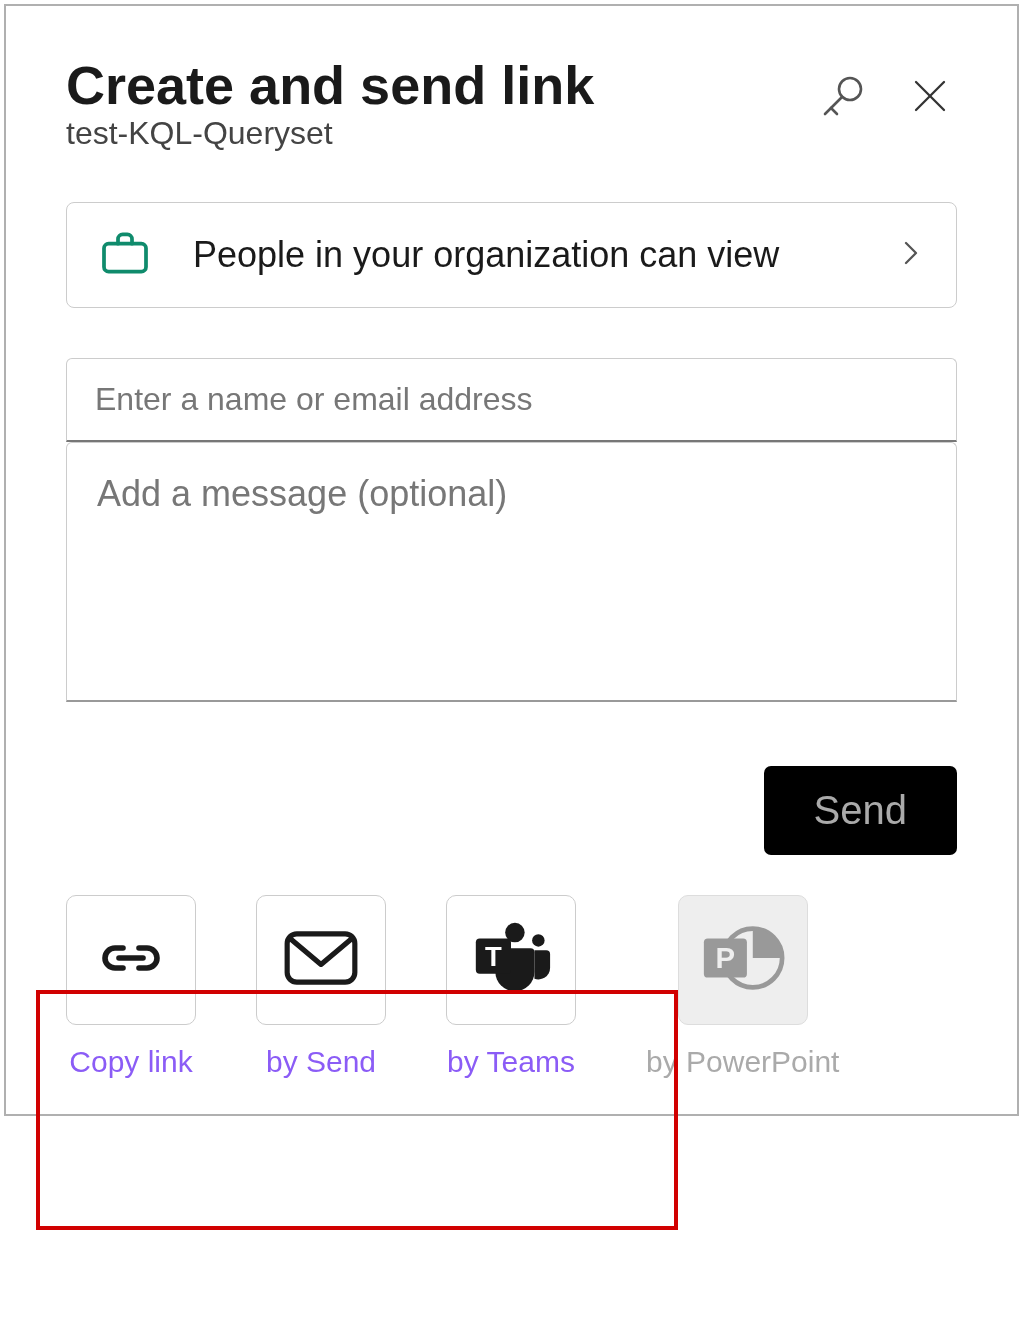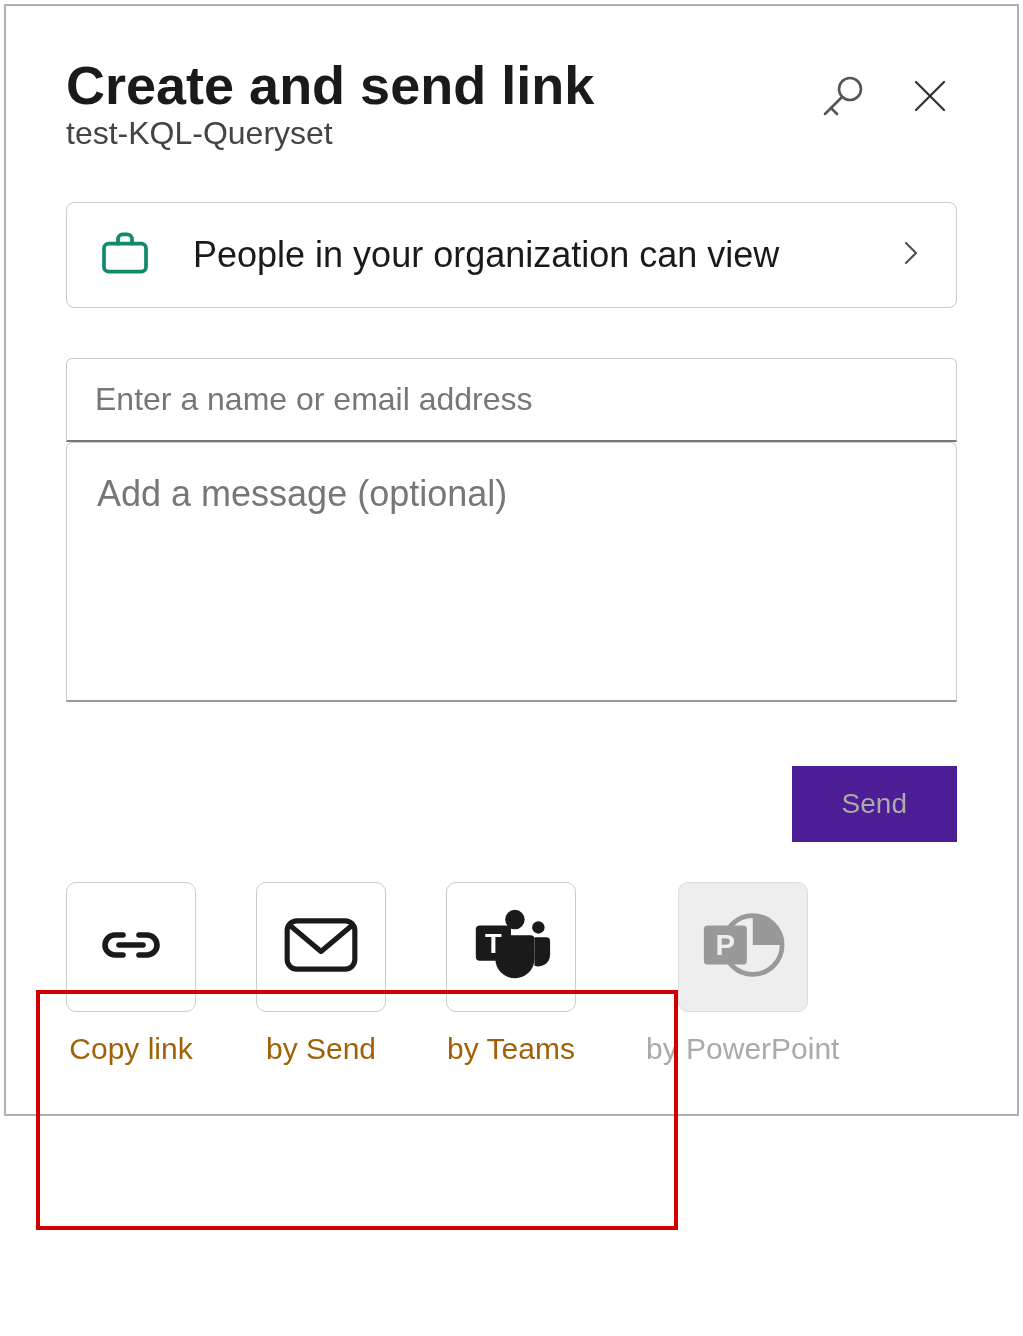--- a/index.html
+++ b/index.html
@@ -111,25 +111,25 @@
     }
     .msg-input::placeholder {
       color: #777;
     }
     .send-row {
       margin-top: 60px;
       display: flex;
       justify-content: flex-end;
     }
     .send-btn {
-      background: #4c1d95;
+      background: #000000;
       border: none;
-      border-radius: 0;
+      border-radius: 7px;
       padding: 22px 50px;
-      font-size: 28px;
+      font-size: 40px;
       color: #aaa;
       font-family: inherit;
       cursor: not-allowed;
     }
     .share-options {
       margin-top: 40px;
       display: flex;
       gap: 60px;
       align-items: flex-start;
       position: relative;
@@ -150,21 +150,21 @@
       align-items: center;
       justify-content: center;
       background: #fff;
     }
     .share-tile.disabled {
       background: #eee;
       border-color: #ddd;
     }
     .share-label {
       font-size: 30px;
-      color: #a16207;
+      color: #8b5cf6;
     }
     .share-label.disabled {
       color: #aaa;
     }
     .highlight-box {
       position: absolute;
       border: 4px solid #d10000;
       pointer-events: none;
     }
   </style>

